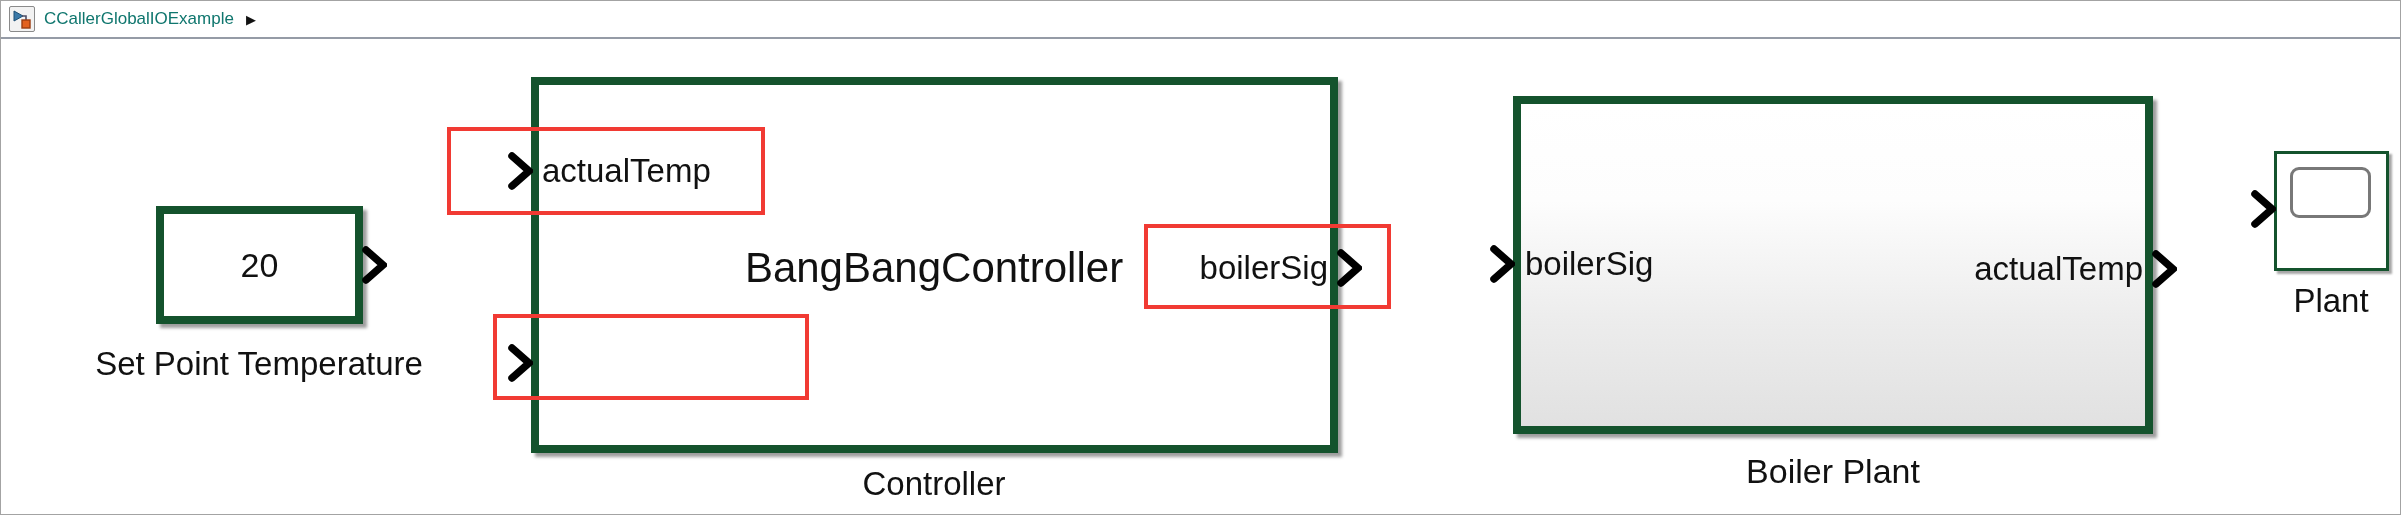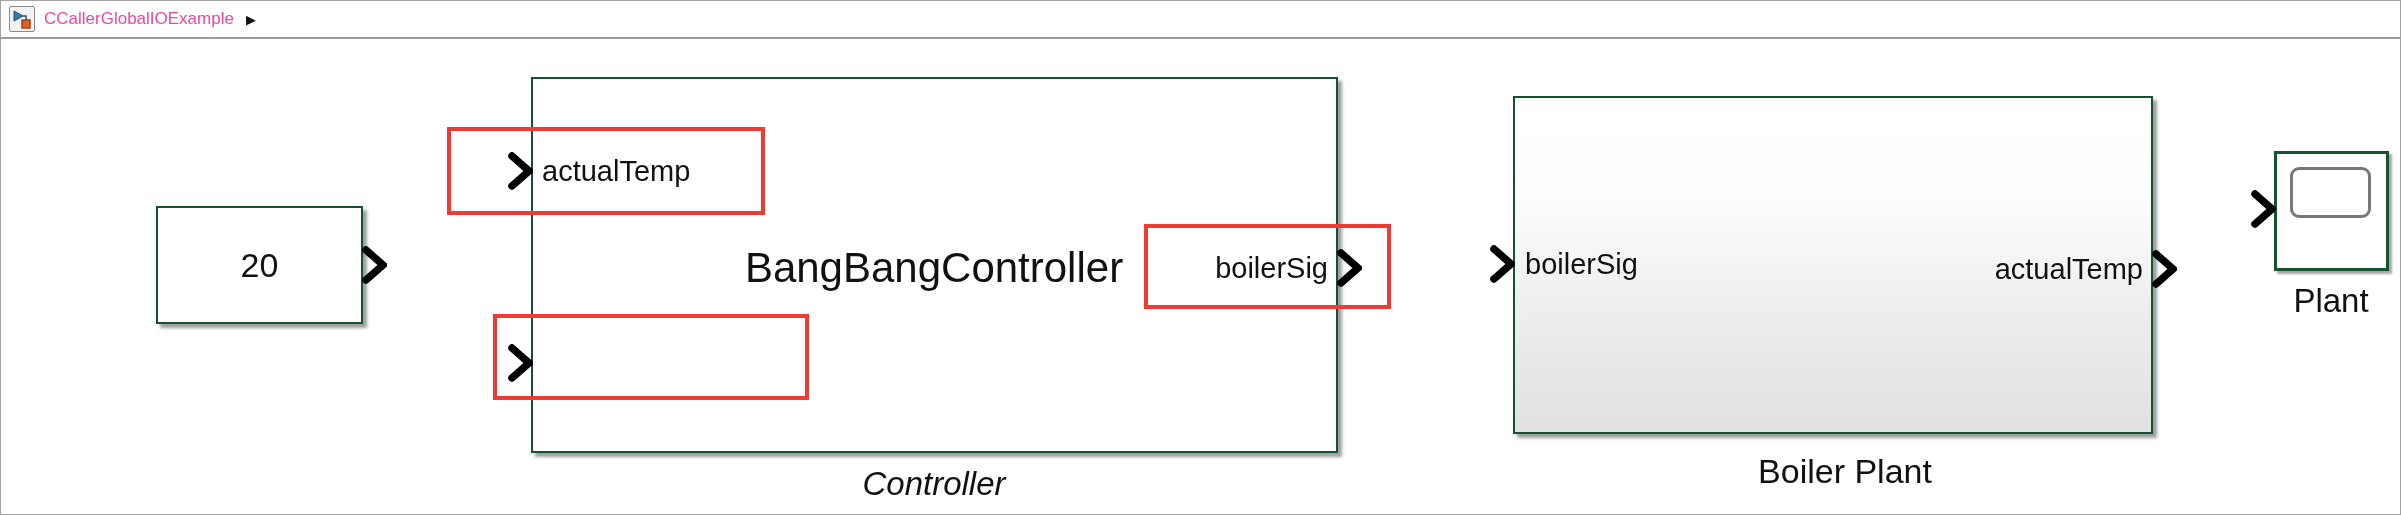--- a/index.html
+++ b/index.html
@@ -18,47 +18,47 @@
     background:#ffffff; border-bottom:2px solid #959ba6;
     display:flex; align-items:center; padding-left:8px;
   }
   .model-icon {
     width:26px; height:26px; background:#f2f2f2;
     border:1px solid #8a8a8a; border-radius:2px;
     display:flex; align-items:center; justify-content:center;
     margin-right:9px; flex:0 0 auto;
   }
   .crumb-text {
-    font-size:17px; color:#ec4899; white-space:nowrap;
+    font-size:17px; color:#0f766e; white-space:nowrap;
   }
   .crumb-arrow {
     font-size:13px; color:#111; margin-left:12px; line-height:1;
   }
   
   .block {
-    position:absolute; background:#ffffff; border:2px solid #14532d;
+    position:absolute; background:#ffffff; border:8px solid #14532d;
     box-shadow:4px 4px 3px rgba(0,0,0,0.38);
     text-align:right;
   }
   .const-block { left:155px; top:205px; width:207px; height:118px;
     display:flex; align-items:center; justify-content:center; }
   .const-value { font-size:34px; color:#111; }
   .controller-block { left:530px; top:76px; width:807px; height:376px; }
   .boiler-block { left:1512px; top:95px; width:640px; height:338px;
     background:linear-gradient(180deg,#ffffff 0%,#fdfdfd 30%,#ececec 68%,#e1e1e1 100%); }
   .scope-block { left:2273px; top:150px; width:115px; height:120px;
     border-width:3px; box-shadow:3px 3px 2px rgba(0,0,0,0.35); }
   .scope-screen {
     position:absolute; left:2289px; top:166px; width:81px; height:51px;
     border:3px solid #787878; border-radius:9px; background:#fff;
   }
   
   .txt { position:absolute; color:#111; white-space:nowrap; }
   .block-name { font-size:33px; transform:translate(-50%,-50%); }
-  .port-label { font-size:29px; transform:translateY(-50%); }
+  .port-label { font-size:33px; transform:translateY(-50%); }
   .port-label.out { transform:translate(-100%,-50%); }
   .inner-name { font-size:42px; transform:translate(-50%,-50%); }
   
   .chev { position:absolute; width:25px; height:38px; }
   .chev svg { display:block; width:100%; height:100%; }
   
   .hl {
     position:absolute; border:4px solid #f13a33; background:transparent;
     z-index:5; pointer-events:none;
   }
@@ -81,60 +81,61 @@
   </div>
 
   <div class="block const-block">
     <span class="const-value">20</span>
   </div>
   <div class="chev" style="left:361px; top:245px;">
     <svg viewBox="0 0 25 38">
         <path d="M4 4 L21 19 L4 34" fill="none" stroke="#000" stroke-width="7.5" stroke-linecap="round"></path>
       </svg>
   </div>
+  <span class="txt block-name" style="left:258px; top:363px;">Set Point Temperature</span>
 
   <div class="block controller-block"></div>
   <div class="chev" style="left:507px; top:151px;">
     <svg viewBox="0 0 25 38">
         <path d="M4 4 L21 19 L4 34" fill="none" stroke="#000" stroke-width="7.5" stroke-linecap="round"></path>
       </svg>
   </div>
   <span class="txt port-label" style="left:541px; top:170px;">actualTemp</span>
   <div class="chev" style="left:507px; top:343px;">
     <svg viewBox="0 0 25 38">
         <path d="M4 4 L21 19 L4 34" fill="none" stroke="#000" stroke-width="7.5" stroke-linecap="round"></path>
       </svg>
   </div>
   <span class="txt port-label out" style="left:1327px; top:267px;">boilerSig</span>
   <div class="chev" style="left:1336px; top:248px;">
     <svg viewBox="0 0 25 38">
         <path d="M4 4 L21 19 L4 34" fill="none" stroke="#000" stroke-width="7.5" stroke-linecap="round"></path>
       </svg>
   </div>
   <span class="txt inner-name" style="left:933px; top:267px;">BangBangController</span>
-  <span class="txt block-name" style="left:933px; top:483px;font-style:italic;">Controller</span>
+  <span class="txt block-name" style="left:933px; top:483px;">Controller</span>
 
   <div class="hl" style="left:446px; top:126px; width:318px; height:88px;"></div>
   <div class="hl" style="left:492px; top:313px; width:316px; height:86px;"></div>
   <div class="hl" style="left:1143px; top:223px; width:247px; height:85px;"></div>
 
   <div class="block boiler-block"></div>
   <div class="chev" style="left:1489px; top:244px;">
     <svg viewBox="0 0 25 38">
         <path d="M4 4 L21 19 L4 34" fill="none" stroke="#000" stroke-width="7.5" stroke-linecap="round"></path>
       </svg>
   </div>
   <span class="txt port-label" style="left:1524px; top:263px;">boilerSig</span>
   <span class="txt port-label out" style="left:2142px; top:268px;">actualTemp</span>
   <div class="chev" style="left:2151px; top:249px;">
     <svg viewBox="0 0 25 38">
         <path d="M4 4 L21 19 L4 34" fill="none" stroke="#000" stroke-width="7.5" stroke-linecap="round"></path>
       </svg>
   </div>
-  <span class="txt block-name" style="left:1832px; top:470px; font-size:34px;margin-left:12px;">Boiler Plant</span>
+  <span class="txt block-name" style="left:1832px; top:470px; font-size:34px;">Boiler Plant</span>
 
   <div class="block scope-block"></div>
   <div class="scope-screen"></div>
   <div class="chev" style="left:2250px; top:189px;">
     <svg viewBox="0 0 25 38">
         <path d="M4 4 L21 19 L4 34" fill="none" stroke="#000" stroke-width="7.5" stroke-linecap="round"></path>
       </svg>
   </div>
   <span class="txt block-name" style="left:2330px; top:300px;">Plant</span>
 

